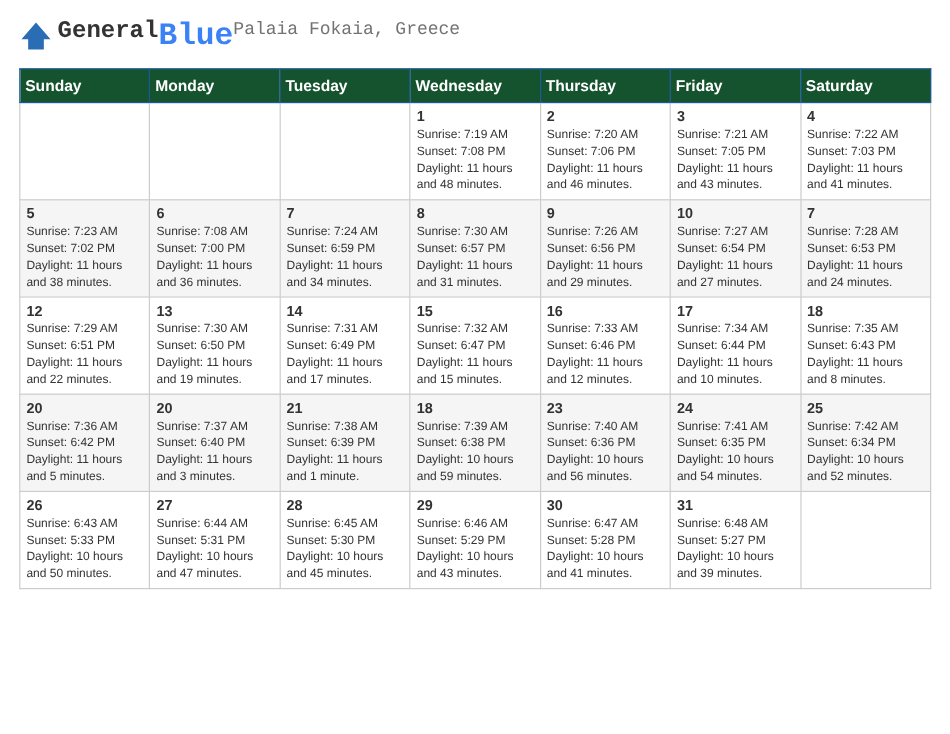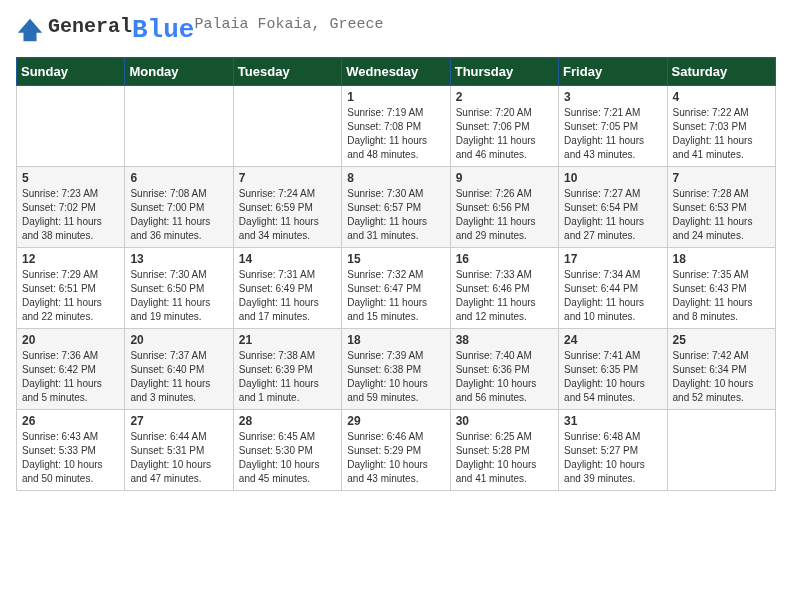--- a/index.html
+++ b/index.html
@@ -262,21 +262,21 @@
 Sunset: 6:39 PM
 Daylight: 11 hours and 1 minute.</div>
         </td>
         <td>
           <span class="day-number">18</span>
           <div class="day-info">Sunrise: 7:39 AM
 Sunset: 6:38 PM
 Daylight: 10 hours and 59 minutes.</div>
         </td>
         <td>
-          <span class="day-number">38</span>
+          <span class="day-number">23</span>
           <div class="day-info">Sunrise: 7:40 AM
 Sunset: 6:36 PM
 Daylight: 10 hours and 56 minutes.</div>
         </td>
         <td>
           <span class="day-number">24</span>
           <div class="day-info">Sunrise: 7:41 AM
 Sunset: 6:35 PM
 Daylight: 10 hours and 54 minutes.</div>
         </td>
@@ -307,21 +307,21 @@
 Daylight: 10 hours and 45 minutes.</div>
         </td>
         <td>
           <span class="day-number">29</span>
           <div class="day-info">Sunrise: 6:46 AM
 Sunset: 5:29 PM
 Daylight: 10 hours and 43 minutes.</div>
         </td>
         <td>
           <span class="day-number">30</span>
-          <div class="day-info">Sunrise: 6:25 AM
+          <div class="day-info">Sunrise: 6:47 AM
 Sunset: 5:28 PM
 Daylight: 10 hours and 41 minutes.</div>
         </td>
         <td>
           <span class="day-number">31</span>
           <div class="day-info">Sunrise: 6:48 AM
 Sunset: 5:27 PM
 Daylight: 10 hours and 39 minutes.</div>
         </td>
         <td class="empty-cell"></td>

